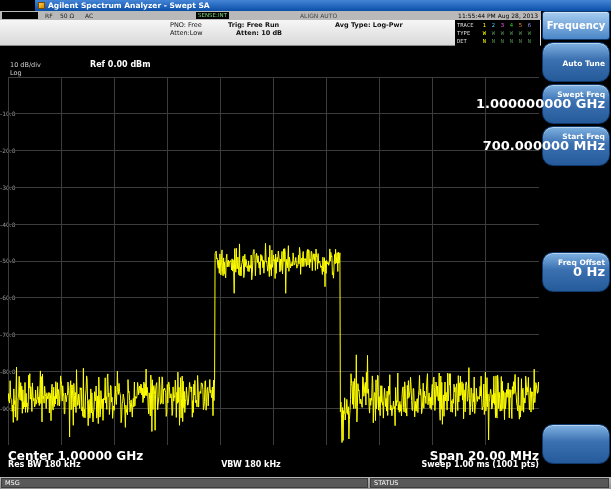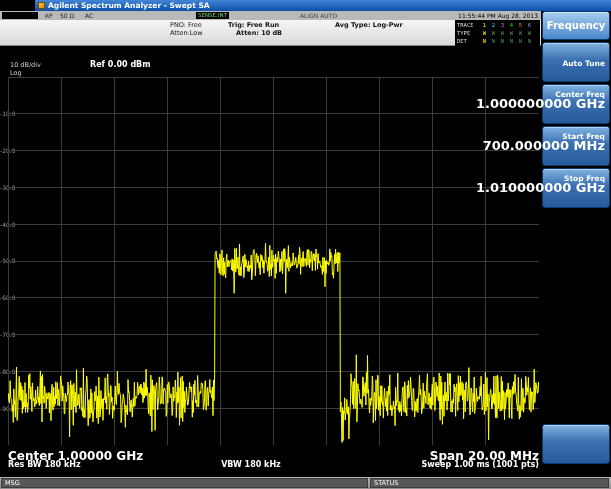--- a/index.html
+++ b/index.html
@@ -44,21 +44,21 @@
     font-size:12px;font-weight:bold;color:#fff;}
   .annot2{position:absolute;left:8px;top:414px;width:531px;display:flex;justify-content:space-between;
     font-size:8px;font-weight:bold;color:#fff;}
 
   
   .panel{position:absolute;left:541px;top:11px;width:70px;height:466px;background:#000;}
   .menu-title{position:absolute;left:1px;top:0;width:68px;height:29px;
     background:linear-gradient(#a7cdf0,#4a86c8);border:1px solid #0e3a6e;border-radius:3px;
     color:#fff;font-size:10px;font-weight:bold;display:flex;align-items:center;justify-content:center;
     box-shadow:inset 0 1px 0 rgba(255,255,255,.5);}
-  .softkey{position:absolute;left:1px;width:68px;height:40px;margin:0;border:1px solid #0e3a6e;border-radius:3px;
+  .softkey{position:absolute;left:1px;width:68px;height:40px;margin:0;border:1px solid #0e3a6e;border-radius:11px;
     background:linear-gradient(180deg,#7fb2e2 0%,#3a6fb0 45%,#255a9b 100%);
     box-shadow:inset 0 1px 0 rgba(255,255,255,.45);
     display:flex;flex-direction:column;align-items:flex-end;padding:5px 4px 3px 2px;cursor:pointer;
     font-family:"DejaVu Sans",sans-serif;}
   .softkey.vcenter{justify-content:center;}
   .sk-label{font-size:7.5px;font-weight:bold;color:#fff;line-height:9px;white-space:nowrap;}
   .sk-value{font-size:13px;font-weight:bold;color:#fff;line-height:9px;white-space:nowrap;}
   .sk-toggle{margin-top:auto;width:100%;display:flex;justify-content:space-between;
     font-size:6.5px;font-weight:bold;color:#fff;padding-left:6px;}
   .sk-toggle u{text-decoration:underline;}
@@ -189,35 +189,35 @@
   </div>
 
   <div class="panel">
     <div class="menu-title">Frequency</div>
 
     <button class="softkey vcenter k1">
       <span class="sk-label">Auto Tune</span>
     </button>
 
     <button class="softkey k2">
-      <span class="sk-label">Center Freq</span>
+      <span class="sk-label">Swept Freq</span>
       <span class="sk-value">1.000000000 GHz</span>
     </button>
 
     <button class="softkey k3">
       <span class="sk-label">Start Freq</span>
       <span class="sk-value">700.000000 MHz</span>
     </button>
 
-    <button class="softkey k4">
-      <span class="sk-label">Stop Freq</span>
-      <span class="sk-value">1.010000000 GHz</span>
-    </button>
-
-
+
+
+    <button class="softkey k6">
+      <span class="sk-label">Freq Offset</span>
+      <span class="sk-value">0 Hz</span>
+    </button>
 
     <button class="softkey k7"></button>
   </div>
 
   <div class="bottom-bar">
     <div class="bb-field" style="left:370px;width:239px;">
       <span>STATUS</span>
     </div>
     <div class="bb-field" style="left:1px;width:367px;">
       <span>MSG</span>

